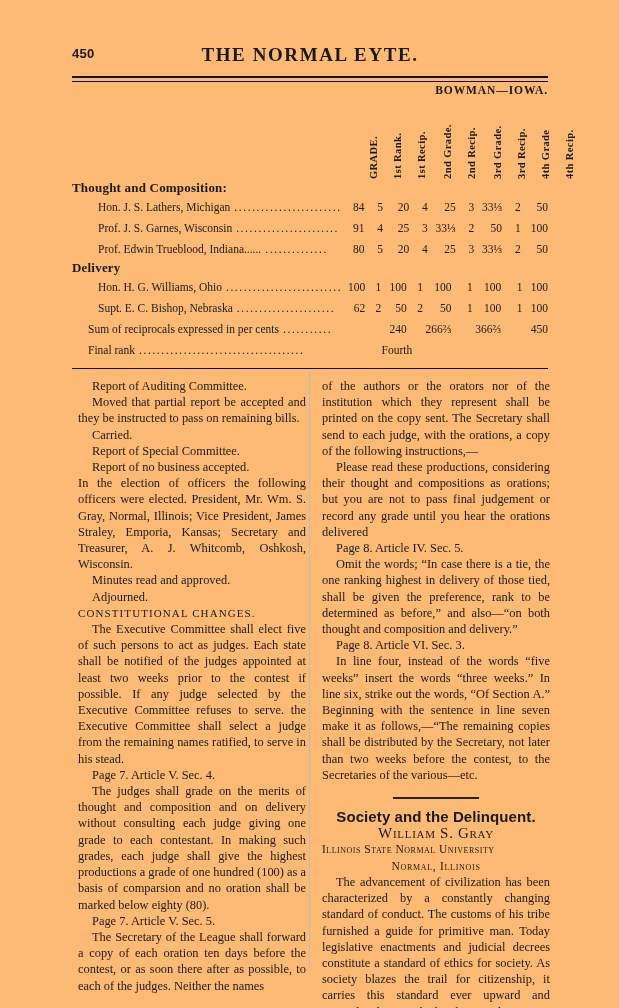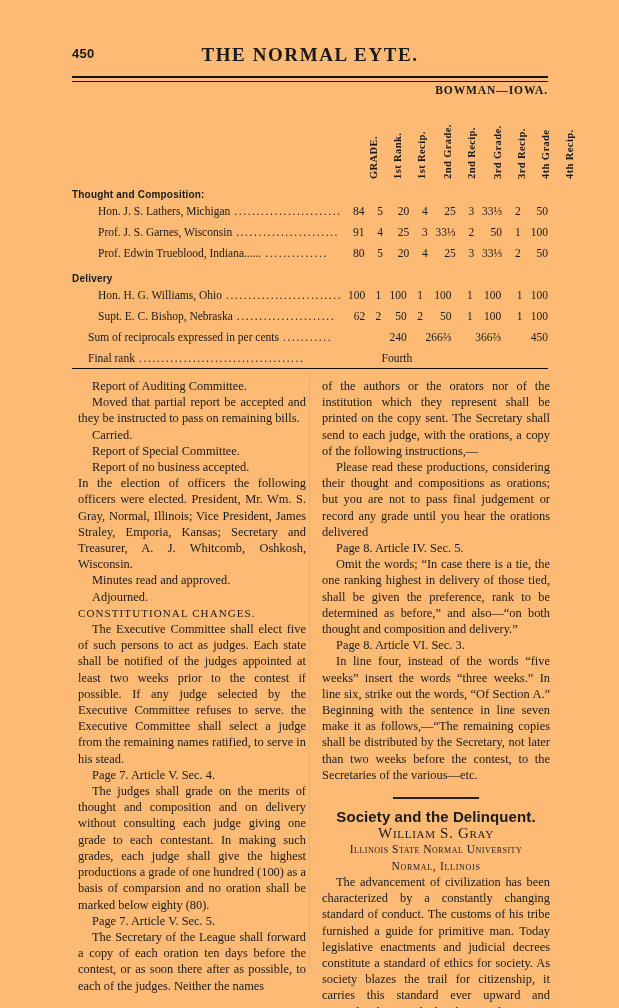--- a/index.html
+++ b/index.html
@@ -101,24 +101,24 @@
   .vhead span {
     display: block;
     transform: rotate(-90deg);
     transform-origin: left bottom;
     position: absolute;
     left: 11px;
     bottom: 1px;
   }
 
   .sect {
-    font-family: Liberation Sans, sans-serif;
-    font-weight: bold;
-    font-size: 10px;
-    margin-top: 9px;
+    font-family: Liberation Serif, serif;
+    font-weight: bold;
+    font-size: 13px;
+    margin-top: 0;
     margin-bottom: 1px;
     letter-spacing: 0.2px;
   }
 
   .rowtbl {
     width: 476px;
     border-collapse: collapse;
     font-size: 11.5px;
   }
   .rowtbl td {
@@ -213,21 +213,21 @@
     letter-spacing: 0.1px;
   }
   .byline {
     text-align: center;
     text-indent: 0;
     font-size: 15px;
     letter-spacing: 0.7px;
     margin: 0;
   }
   .byline2 {
-    text-align: center;
+    text-align: left;
     text-indent: 0;
     font-size: 11.5px;
     letter-spacing: 0.5px;
     margin: 0;
   }
   .byline3 {
     text-align: center;
     text-indent: 0;
     font-size: 11.5px;
     letter-spacing: 0.7px;

